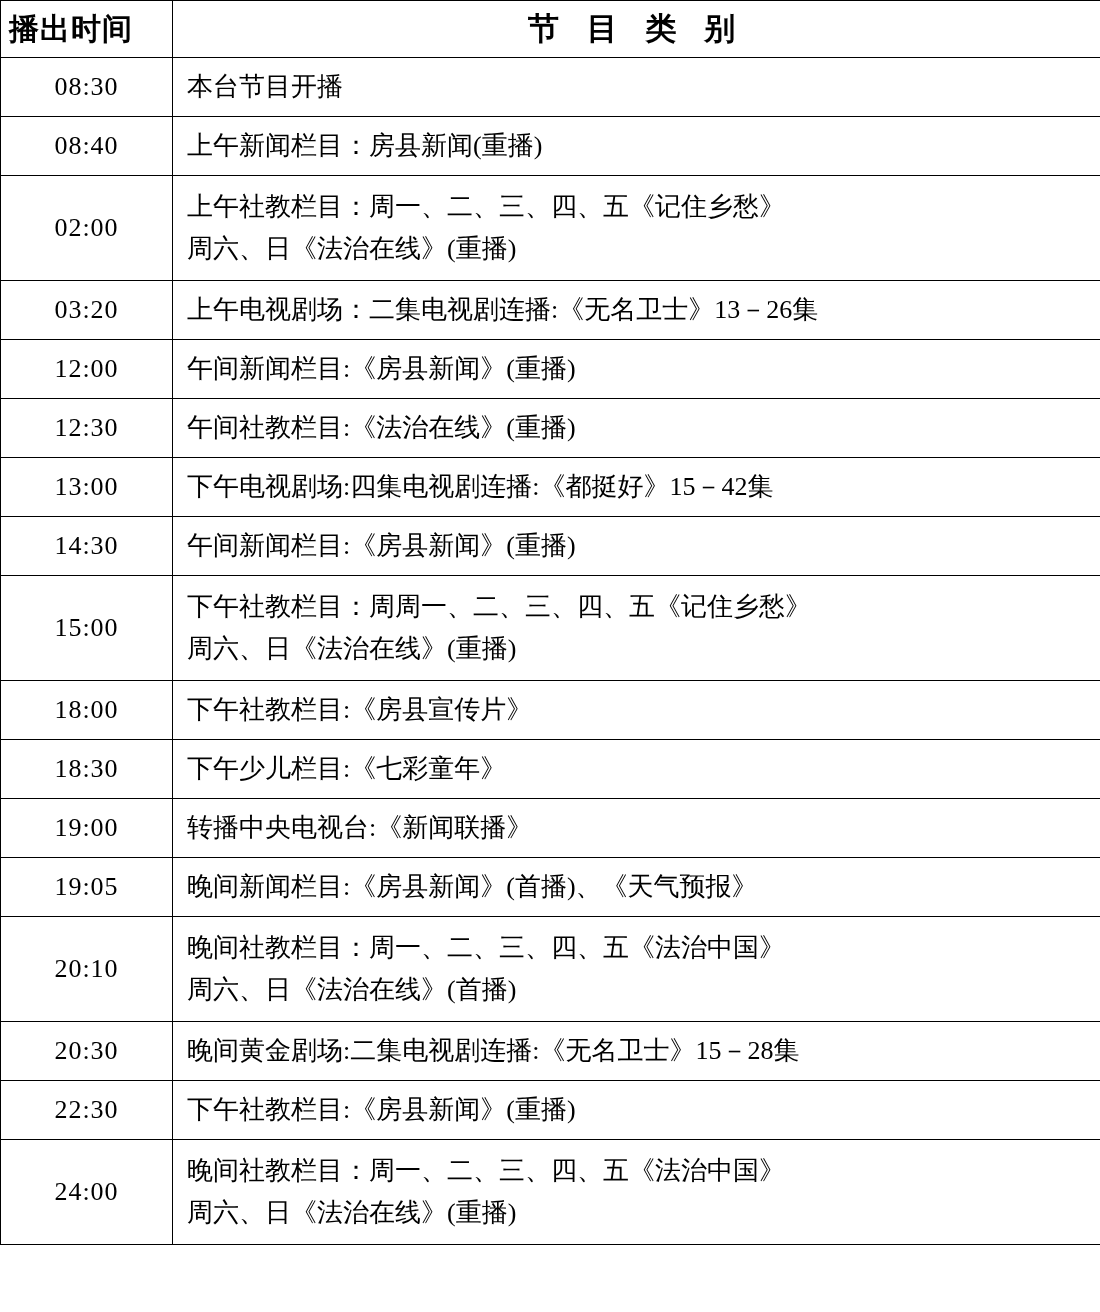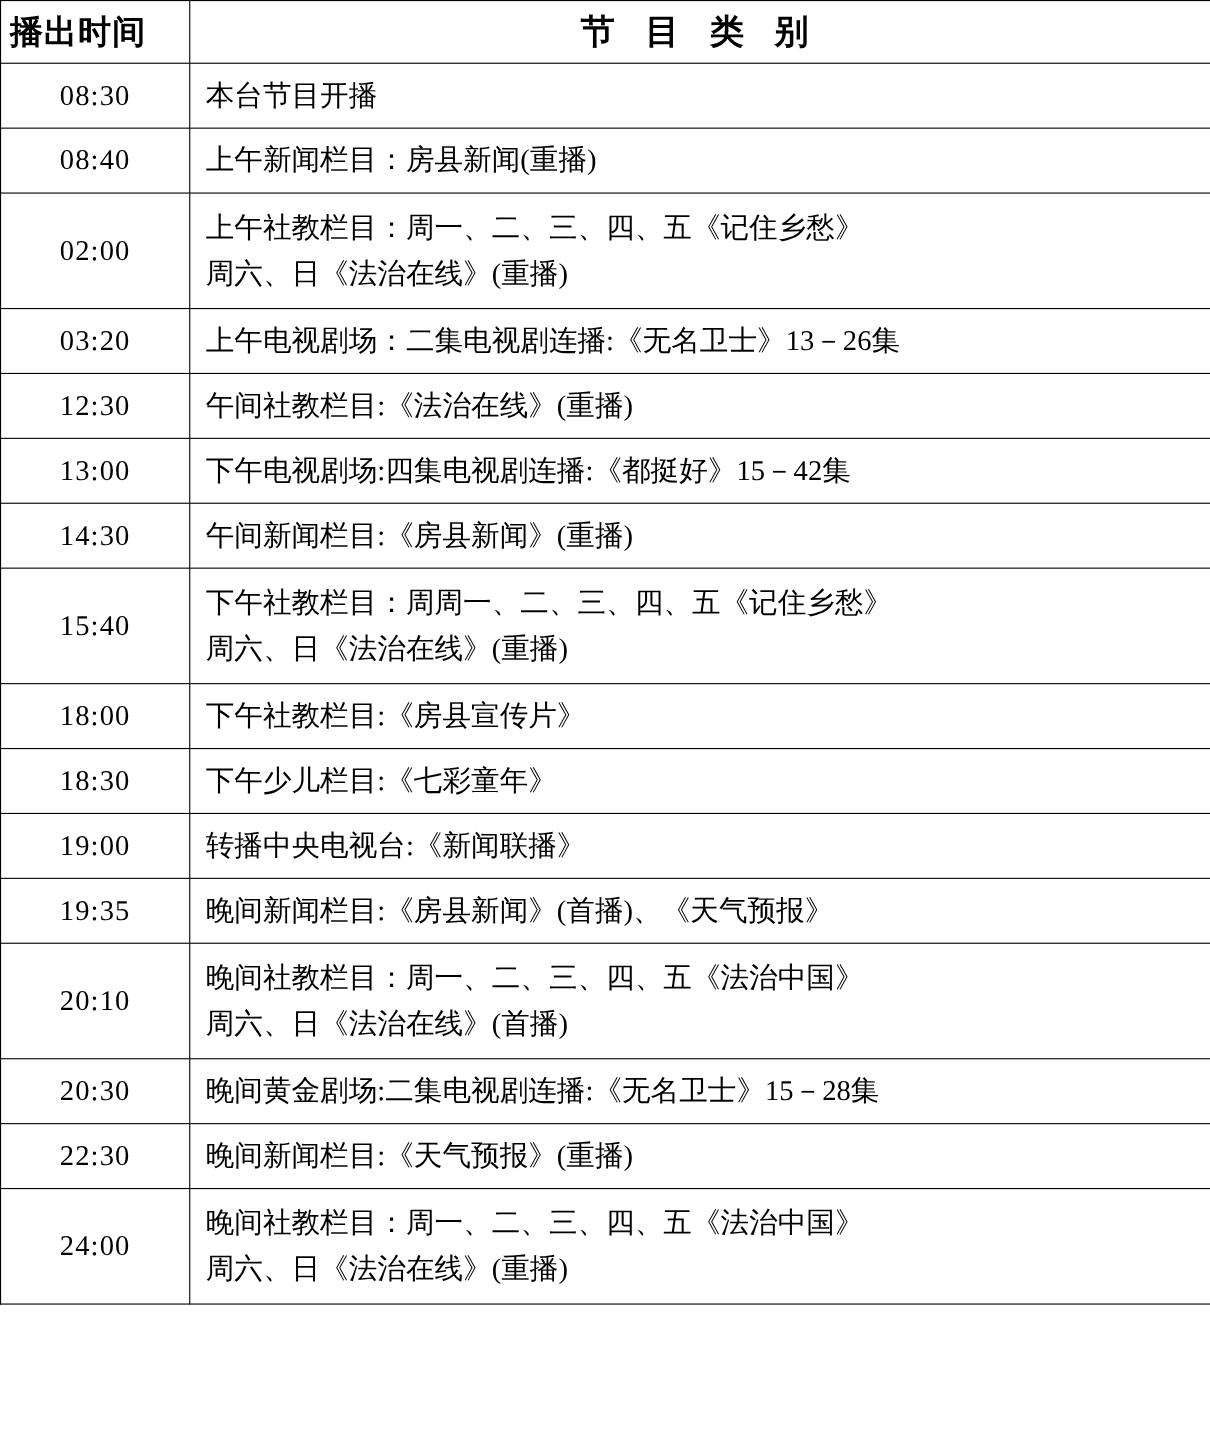--- a/index.html
+++ b/index.html
@@ -88,61 +88,65 @@
       </tr>
       <tr class="double-row">
         <td class="time-cell">02:00</td>
         <td class="prog-cell"><span class="line1 nowrap">上午社教栏目：周一、二、三、四、五《记住乡愁》</span><span class="line2 nowrap">周六、日《法治在线》(重播)</span></td>
       </tr>
       <tr class="single-row">
         <td class="time-cell">03:20</td>
         <td class="prog-cell"><span class="line1 nowrap">上午电视剧场：二集电视剧连播:《无名卫士》13－26集</span></td>
       </tr>
       <tr class="single-row">
+        <td class="time-cell">12:00</td>
+        <td class="prog-cell"><span class="line1 nowrap">午间新闻栏目:《房县新闻》(重播)</span></td>
+      </tr>
+      <tr class="single-row">
         <td class="time-cell">12:30</td>
         <td class="prog-cell"><span class="line1 nowrap">午间社教栏目:《法治在线》(重播)</span></td>
       </tr>
       <tr class="single-row">
         <td class="time-cell">13:00</td>
         <td class="prog-cell"><span class="line1 nowrap">下午电视剧场:四集电视剧连播:《都挺好》15－42集</span></td>
       </tr>
       <tr class="single-row">
         <td class="time-cell">14:30</td>
         <td class="prog-cell"><span class="line1 nowrap">午间新闻栏目:《房县新闻》(重播)</span></td>
       </tr>
       <tr class="double-row">
-        <td class="time-cell">15:40</td>
+        <td class="time-cell">15:00</td>
         <td class="prog-cell"><span class="line1 nowrap">下午社教栏目：周周一、二、三、四、五《记住乡愁》</span><span class="line2 nowrap">周六、日《法治在线》(重播)</span></td>
       </tr>
       <tr class="single-row">
         <td class="time-cell">18:00</td>
         <td class="prog-cell"><span class="line1 nowrap">下午社教栏目:《房县宣传片》</span></td>
       </tr>
       <tr class="single-row">
         <td class="time-cell">18:30</td>
         <td class="prog-cell"><span class="line1 nowrap">下午少儿栏目:《七彩童年》</span></td>
       </tr>
       <tr class="single-row">
         <td class="time-cell">19:00</td>
         <td class="prog-cell"><span class="line1 nowrap">转播中央电视台:《新闻联播》</span></td>
       </tr>
       <tr class="single-row">
-        <td class="time-cell">19:35</td>
+        <td class="time-cell">19:05</td>
         <td class="prog-cell"><span class="line1 nowrap">晚间新闻栏目:《房县新闻》(首播)、《天气预报》</span></td>
       </tr>
       <tr class="double-row">
         <td class="time-cell">20:10</td>
         <td class="prog-cell"><span class="line1 nowrap">晚间社教栏目：周一、二、三、四、五《法治中国》</span><span class="line2 nowrap">周六、日《法治在线》(首播)</span></td>
       </tr>
       <tr class="single-row">
         <td class="time-cell">20:30</td>
         <td class="prog-cell"><span class="line1 nowrap">晚间黄金剧场:二集电视剧连播:《无名卫士》15－28集</span></td>
       </tr>
       <tr class="single-row">
         <td class="time-cell">22:30</td>
-        <td class="prog-cell"><span class="line1 nowrap">晚间新闻栏目:《天气预报》(重播)</span></td>
+        <td class="prog-cell"><span class="line1 nowrap">下午社教栏目:《房县新闻》(重播)</span></td>
       </tr>
       <tr class="double-row">
         <td class="time-cell">24:00</td>
         <td class="prog-cell"><span class="line1 nowrap">晚间社教栏目：周一、二、三、四、五《法治中国》</span><span class="line2 nowrap">周六、日《法治在线》(重播)</span></td>
       </tr>
     </tbody>
 </table>
 
 </body></html>

